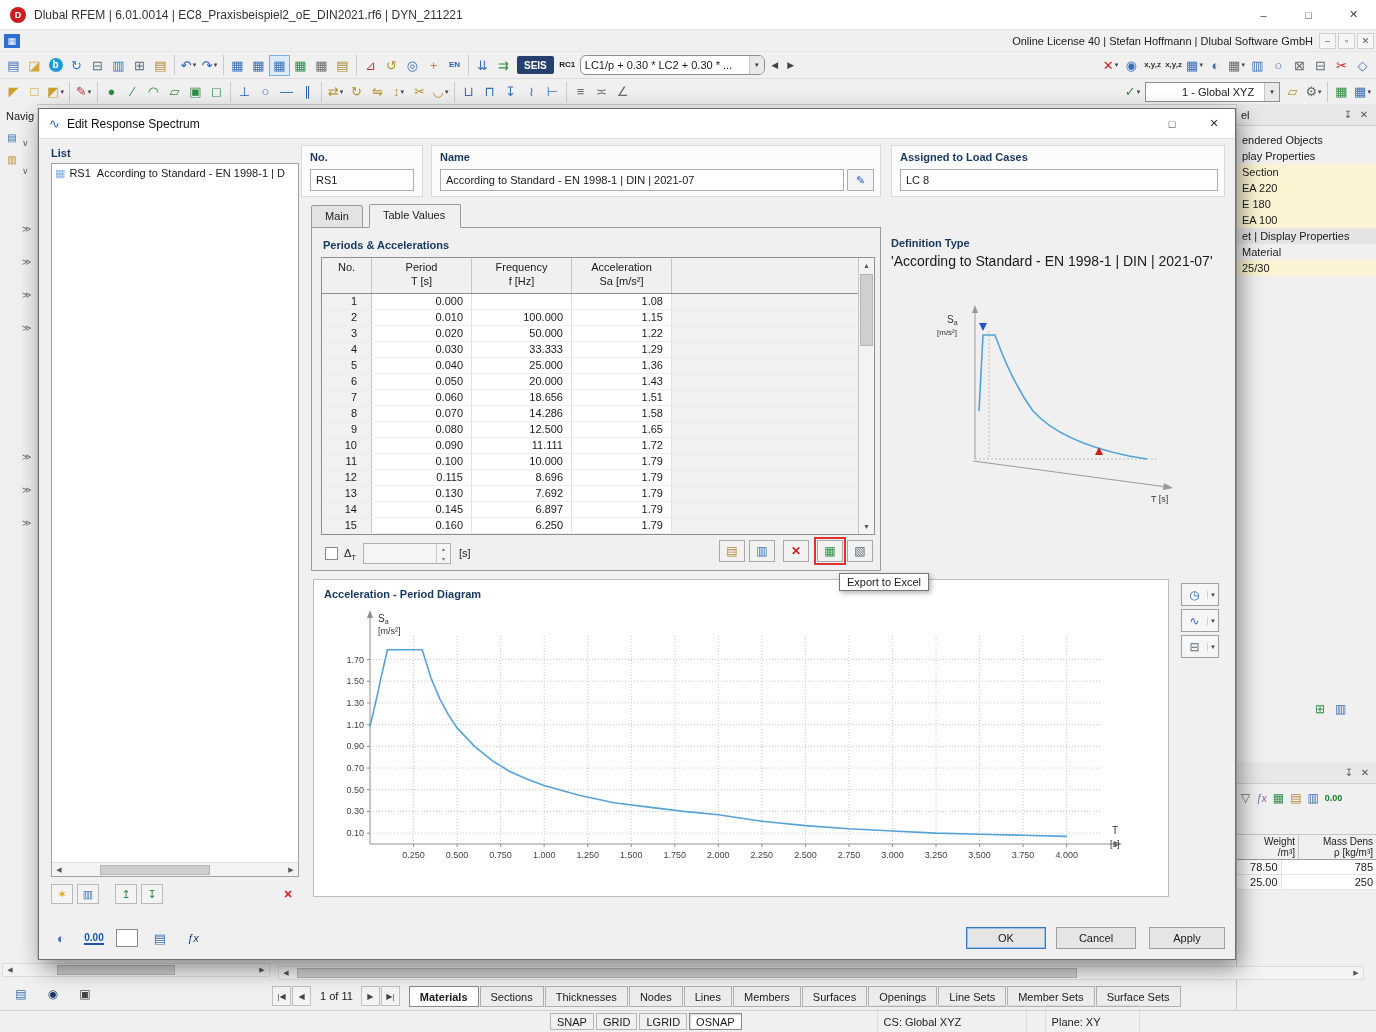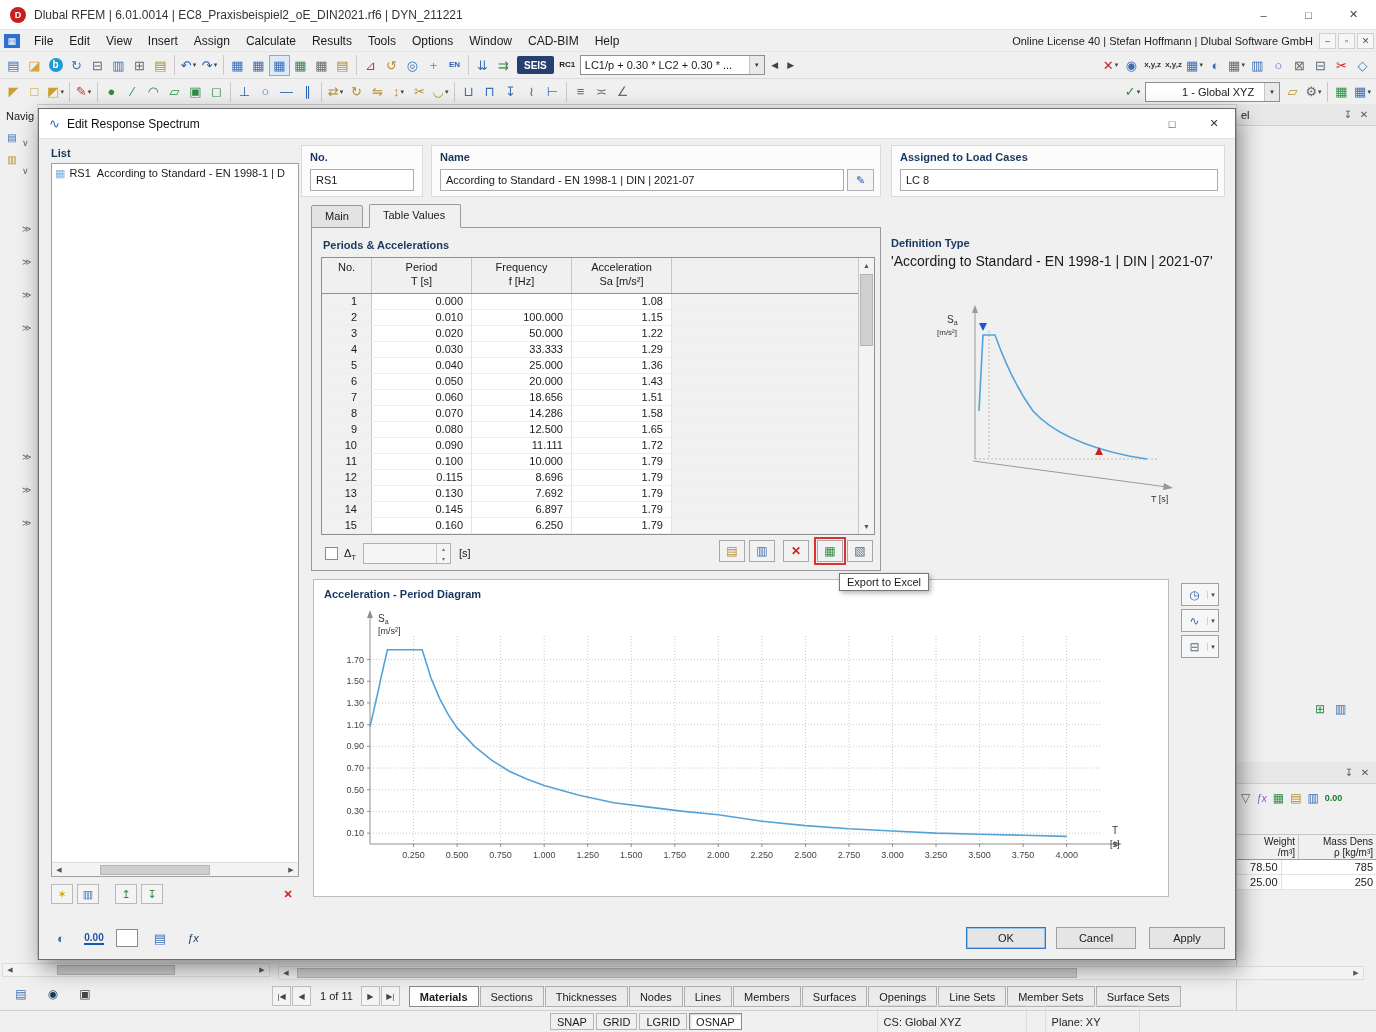--- a/index.html
+++ b/index.html
@@ -143,34 +143,20 @@
     <div id="title-text">Dlubal RFEM | 6.01.0014 | EC8_Praxisbeispiel2_oE_DIN2021.rf6 | DYN_211221</div>
     <div class="win-controls">
       <div class="win-btn">–</div>
       <div class="win-btn">□</div>
       <div class="win-btn">✕</div>
     </div>
   </div>
 
   <div id="menubar" class="abs">
     <div id="menu-logo">▦</div>
-    <div id="menu-items" style="display:flex;">
-        <div class="menu-item">File</div>
-        <div class="menu-item">Edit</div>
-        <div class="menu-item">View</div>
-        <div class="menu-item">Insert</div>
-        <div class="menu-item">Assign</div>
-        <div class="menu-item">Calculate</div>
-        <div class="menu-item">Results</div>
-        <div class="menu-item">Tools</div>
-        <div class="menu-item">Options</div>
-        <div class="menu-item">Window</div>
-        <div class="menu-item">CAD-BIM</div>
-        <div class="menu-item">Help</div>
-      </div>
     <div id="license-text">Online License 40 | Stefan Hoffmann | Dlubal Software GmbH</div>
     <div class="mdi-btn">–</div>
     <div class="mdi-btn">▫</div>
     <div class="mdi-btn">✕</div>
   </div>
 
   <div id="toolbar1" class="abs">
       <div class="tb-icon">
         <span class="tb-glyph" style="color: rgb(63, 111, 179);">▤</span>
       </div>
@@ -243,21 +229,21 @@
       <div class="tb-icon">
         <span class="tb-glyph" style="color: rgb(58, 111, 181);">⇊</span>
       </div>
       <div class="tb-icon">
         <span class="tb-glyph" style="color: rgb(46, 139, 68);">⇉</span>
       </div>
       <div class="tb-badge" style="background: rgb(37, 64, 110);">SEIS</div>
       <div class="tb-icon">
         <span class="tb-glyph tb-txt" style="color: rgb(26, 26, 26);">RC1</span>
       </div>
-      <div class="tb-combo" style="width: 185px;">
+      <div class="tb-combo" style="width: 185px; border-radius: 6px;">
         <span class="tb-combo-text">LC1/p + 0.30 * LC2 + 0.30 * ...</span>
         <span class="tb-combo-arr">▾</span>
       </div>
       <div class="tb-icon small">
         <span class="tb-glyph" style="color: rgb(68, 68, 68);">◀</span>
       </div>
       <div class="tb-icon small">
         <span class="tb-glyph" style="color: rgb(68, 68, 68);">▶</span>
       </div>
       <div class="tb-flex"></div>
@@ -441,20 +427,31 @@
     <div class="strip-chev" style="top:414px;">≫</div>
   </div>
 
   <div id="right-panel" class="abs">
     <div class="rp-header">
       <span>el</span>
       <span class="sp"></span>
       <span class="rp-hicon">↧</span>
       <span class="rp-hicon">✕</span>
     </div>
+    <div id="rp-rows" style="padding-top:6px;">
+        <div class="rp-row plain">endered Objects</div>
+        <div class="rp-row plain">play Properties</div>
+        <div class="rp-row cream">Section</div>
+        <div class="rp-row cream">EA 220</div>
+        <div class="rp-row cream">E 180</div>
+        <div class="rp-row cream">EA 100</div>
+        <div class="rp-row gray">et | Display Properties</div>
+        <div class="rp-row plain">Material</div>
+        <div class="rp-row cream">25/30</div>
+      </div>
     <div id="rp-mid-icons">
       <span class="rp-ic" style="color:#2e8b44;">⊞</span>
       <span class="rp-ic" style="color:#3a6fb5;">▥</span>
     </div>
     <div class="rp-header" style="position:absolute;left:0;top:658px;width:140px;">
       <span class="sp"></span>
       <span class="rp-hicon">↧</span>
       <span class="rp-hicon">✕</span>
     </div>
     <div class="rp-icons" style="position:absolute;left:0;top:684px;width:140px;">

